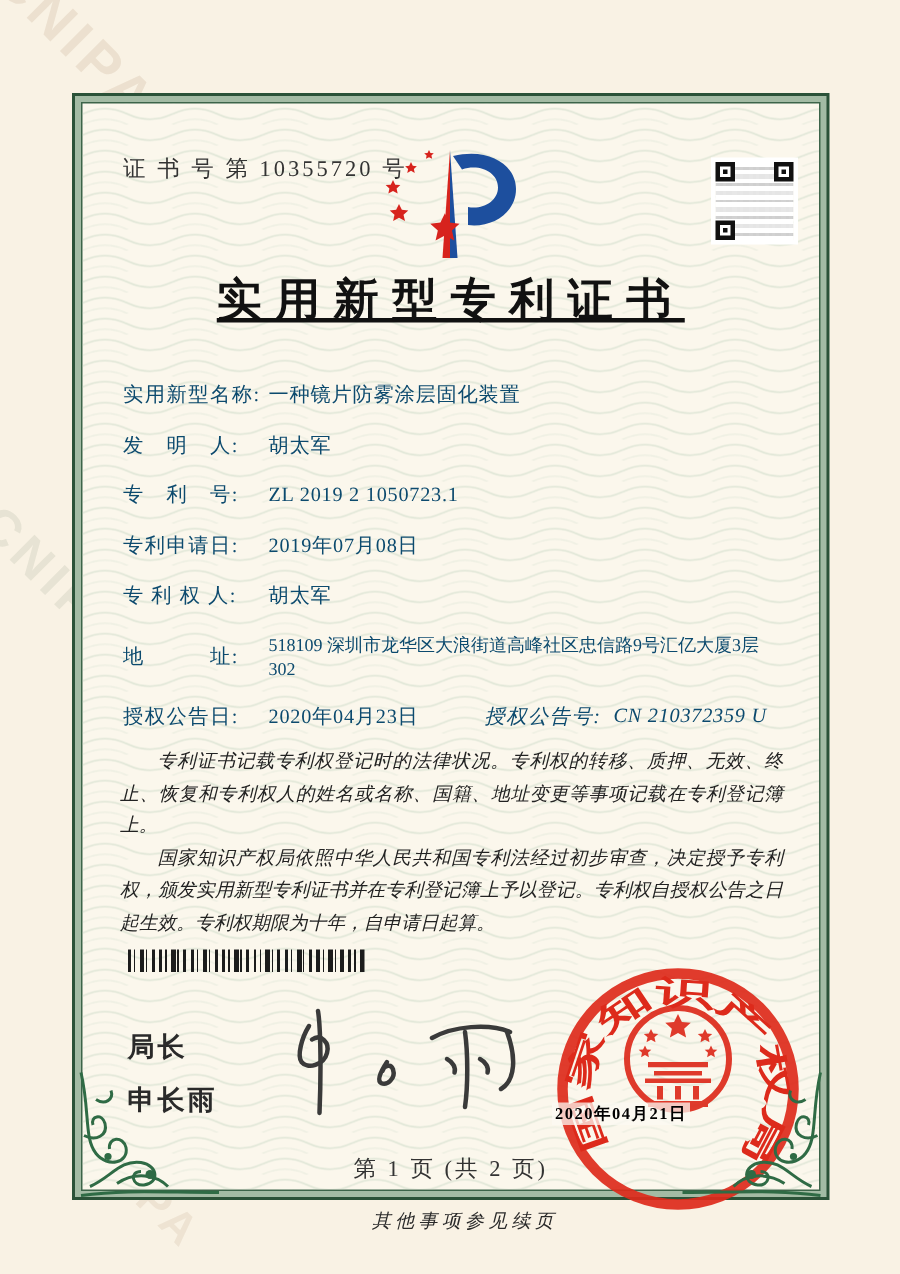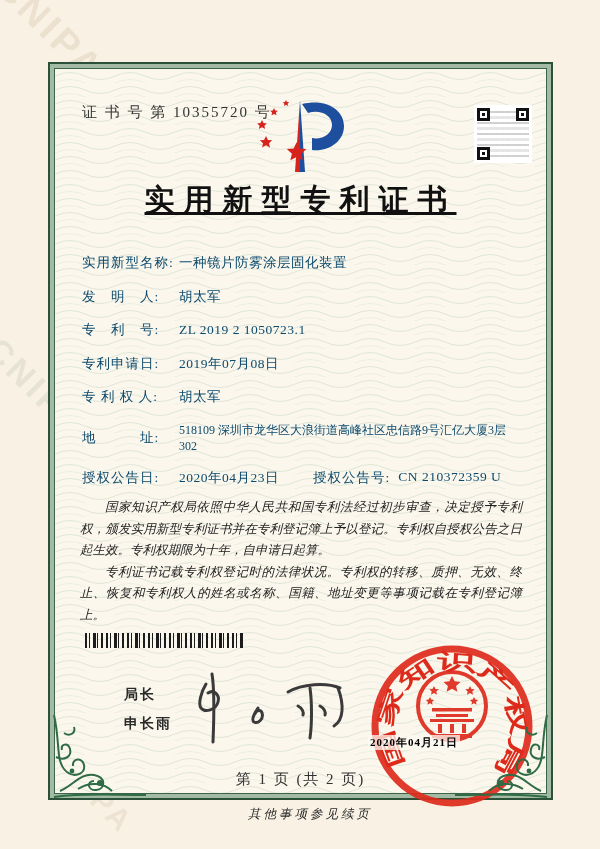--- a/index.html
+++ b/index.html
@@ -52,41 +52,41 @@
     position:absolute; left:48px; top:180px; width:505px;
     text-align:center; font-size:30px; font-weight:bold;
     letter-spacing:9px; color:#111;text-decoration:underline;
   }
   .fields{ position:absolute; left:82px; top:254px; width:440px; }
   .frow{ display:flex; margin-bottom:15.5px; font-size:13.5px; color:#0c4a6e; align-items:center; }
   .frow .lab{ width:97px; flex:none; letter-spacing:1px; }
   .frow .val{ letter-spacing:.5px; }
   .frow.addr .val{ font-size:12px; letter-spacing:0; }
   .frow.duo{ justify-content:flex-start; }
-  .frow.duo .pair2{ margin-left:34px; display:flex; }
+  .frow.duo .pair2{ margin-left:44px; display:flex;font-style:italic; }
   .frow.duo .pair2 .lab{ width:auto; margin-right:8px; }
   .paras{
     position:absolute; left:80px; top:497px; width:442px;
     font-size:12.5px; line-height:21.5px; font-style:italic;
     color:#222; text-align:justify;
   }
   .paras p{ text-indent:2em; }
   .barcode{
     position:absolute; left:85px; top:633px; width:158px; height:15px;
     background:repeating-linear-gradient(90deg,
       #1c1c1c 0 2px, transparent 2px 4px,
       #1c1c1c 4px 5px, transparent 5px 8px,
       #1c1c1c 8px 11px, transparent 11px 12px,
       #1c1c1c 12px 13px, transparent 13px 16px,
       #1c1c1c 16px 18px, transparent 18px 21px);
   }
   .bureau{
     position:absolute; left:85px; top:686px;
     font-family:Liberation Mono, monospace; font-weight:bold;
-    font-size:14px; color:#2a2a2a; letter-spacing:2px;margin-left:39px;
+    font-size:18px; color:#2a2a2a; letter-spacing:2px;
   }
   .bureau .name{ margin-top:11px; }
   .signature{ position:absolute; left:168px; top:662px; width:210px; height:90px; }
   .seal{ position:absolute; left:360px; top:640px; width:184px; height:168px; }
   .seal-date{
     position:absolute; left:368px; top:735px;
     font-size:11px; font-weight:bold; letter-spacing:1px; color:#000000;
     background:rgba(252,250,243,.75); padding:0 2px;
   }
   .flourish{ position:absolute; width:100px; height:88px; }
@@ -180,22 +180,22 @@
         <span class="val">2020年04月23日</span>
       </span>
       <span class="pair2">
         <span class="lab">授权公告号:</span>
         <span class="val">CN 210372359 U</span>
       </span>
     </div>
   </div>
 
   <div class="paras">
+    <p>专利证书记载专利权登记时的法律状况。专利权的转移、质押、无效、终止、恢复和专利权人的姓名或名称、国籍、地址变更等事项记载在专利登记簿上。</p>
     <p>国家知识产权局依照中华人民共和国专利法经过初步审查，决定授予专利权，颁发实用新型专利证书并在专利登记簿上予以登记。专利权自授权公告之日起生效。专利权期限为十年，自申请日起算。</p>
-    <p>专利证书记载专利权登记时的法律状况。专利权的转移、质押、无效、终止、恢复和专利权人的姓名或名称、国籍、地址变更等事项记载在专利登记簿上。</p>
   </div>
 
   <div class="barcode"></div>
 
   <div class="bureau">
     <div>局长</div>
     <div class="name">申长雨</div>
   </div>
 
   <svg class="signature" viewBox="0 0 210 90">

